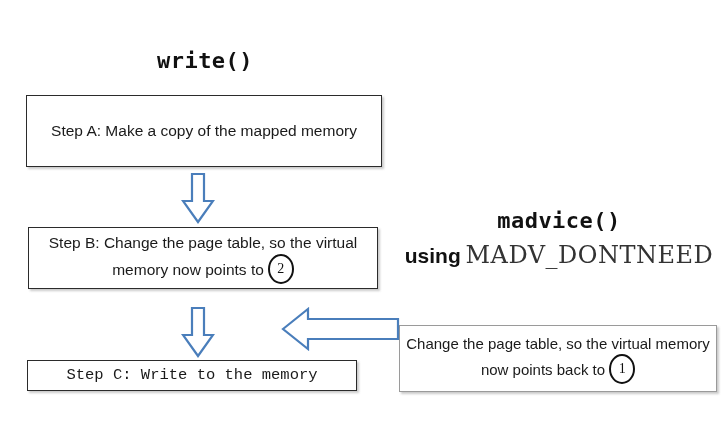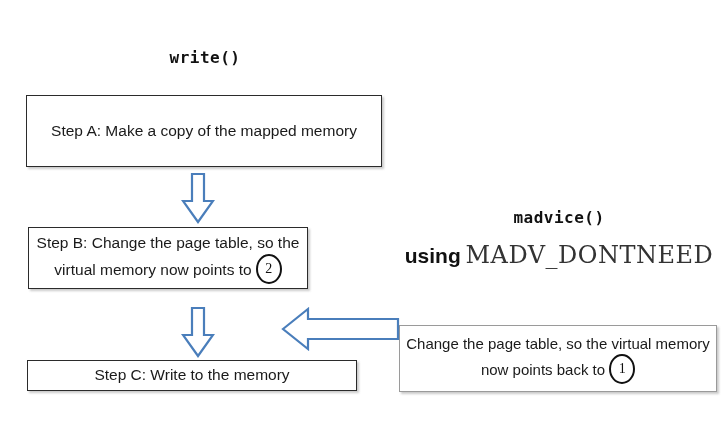--- a/index.html
+++ b/index.html
@@ -20,21 +20,21 @@
     left: 0; top: 0;
     width: 728px;
     height: 424px;
   }
 
   
   .mono-title {
     position: absolute;
     font-family: "DejaVu Sans Mono", "Liberation Mono", monospace;
     font-weight: bold;
-    font-size: 16px;
+    font-size: 22px;
     letter-spacing: 0.5px;
     color: #111111;
     white-space: nowrap;
     text-align: center;
   }
   #write-title {
     left: 0; top: 48px;
     width: 410px;
   }
   #madvice-title {
@@ -76,22 +76,22 @@
     justify-content: center;
     text-align: center;
     padding: 3px 6px;
     font-size: 15.5px;
     line-height: 1.45;
     color: #1a1a1a;
   }
   .flow-box .txt { display: block; }
 
   #box-step-a { left: 26px;  top: 95px;  width: 356px; height: 72px; }
-  #box-step-b { left: 28px;  top: 227px; width: 280px; height: 62px; }
-  #box-step-c { left: 27px;  top: 360px; width: 330px; height: 31px; }
+  #box-step-b { left: 28px;  top: 227px; width: 350px; height: 62px; }
+  #box-step-c { left: 27px;  top: 360px; width: 330px; height: 31px; font-family: Liberation Mono, monospace; }
   #box-madvice {
     left: 399px; top: 303px; width: 318px; height: 67px;
     border: 1.1px solid #9a9a9a;
     font-size: 15px;
     margin-top: 22px;
   }
 
   
   .circled {
     display: inline-block;

